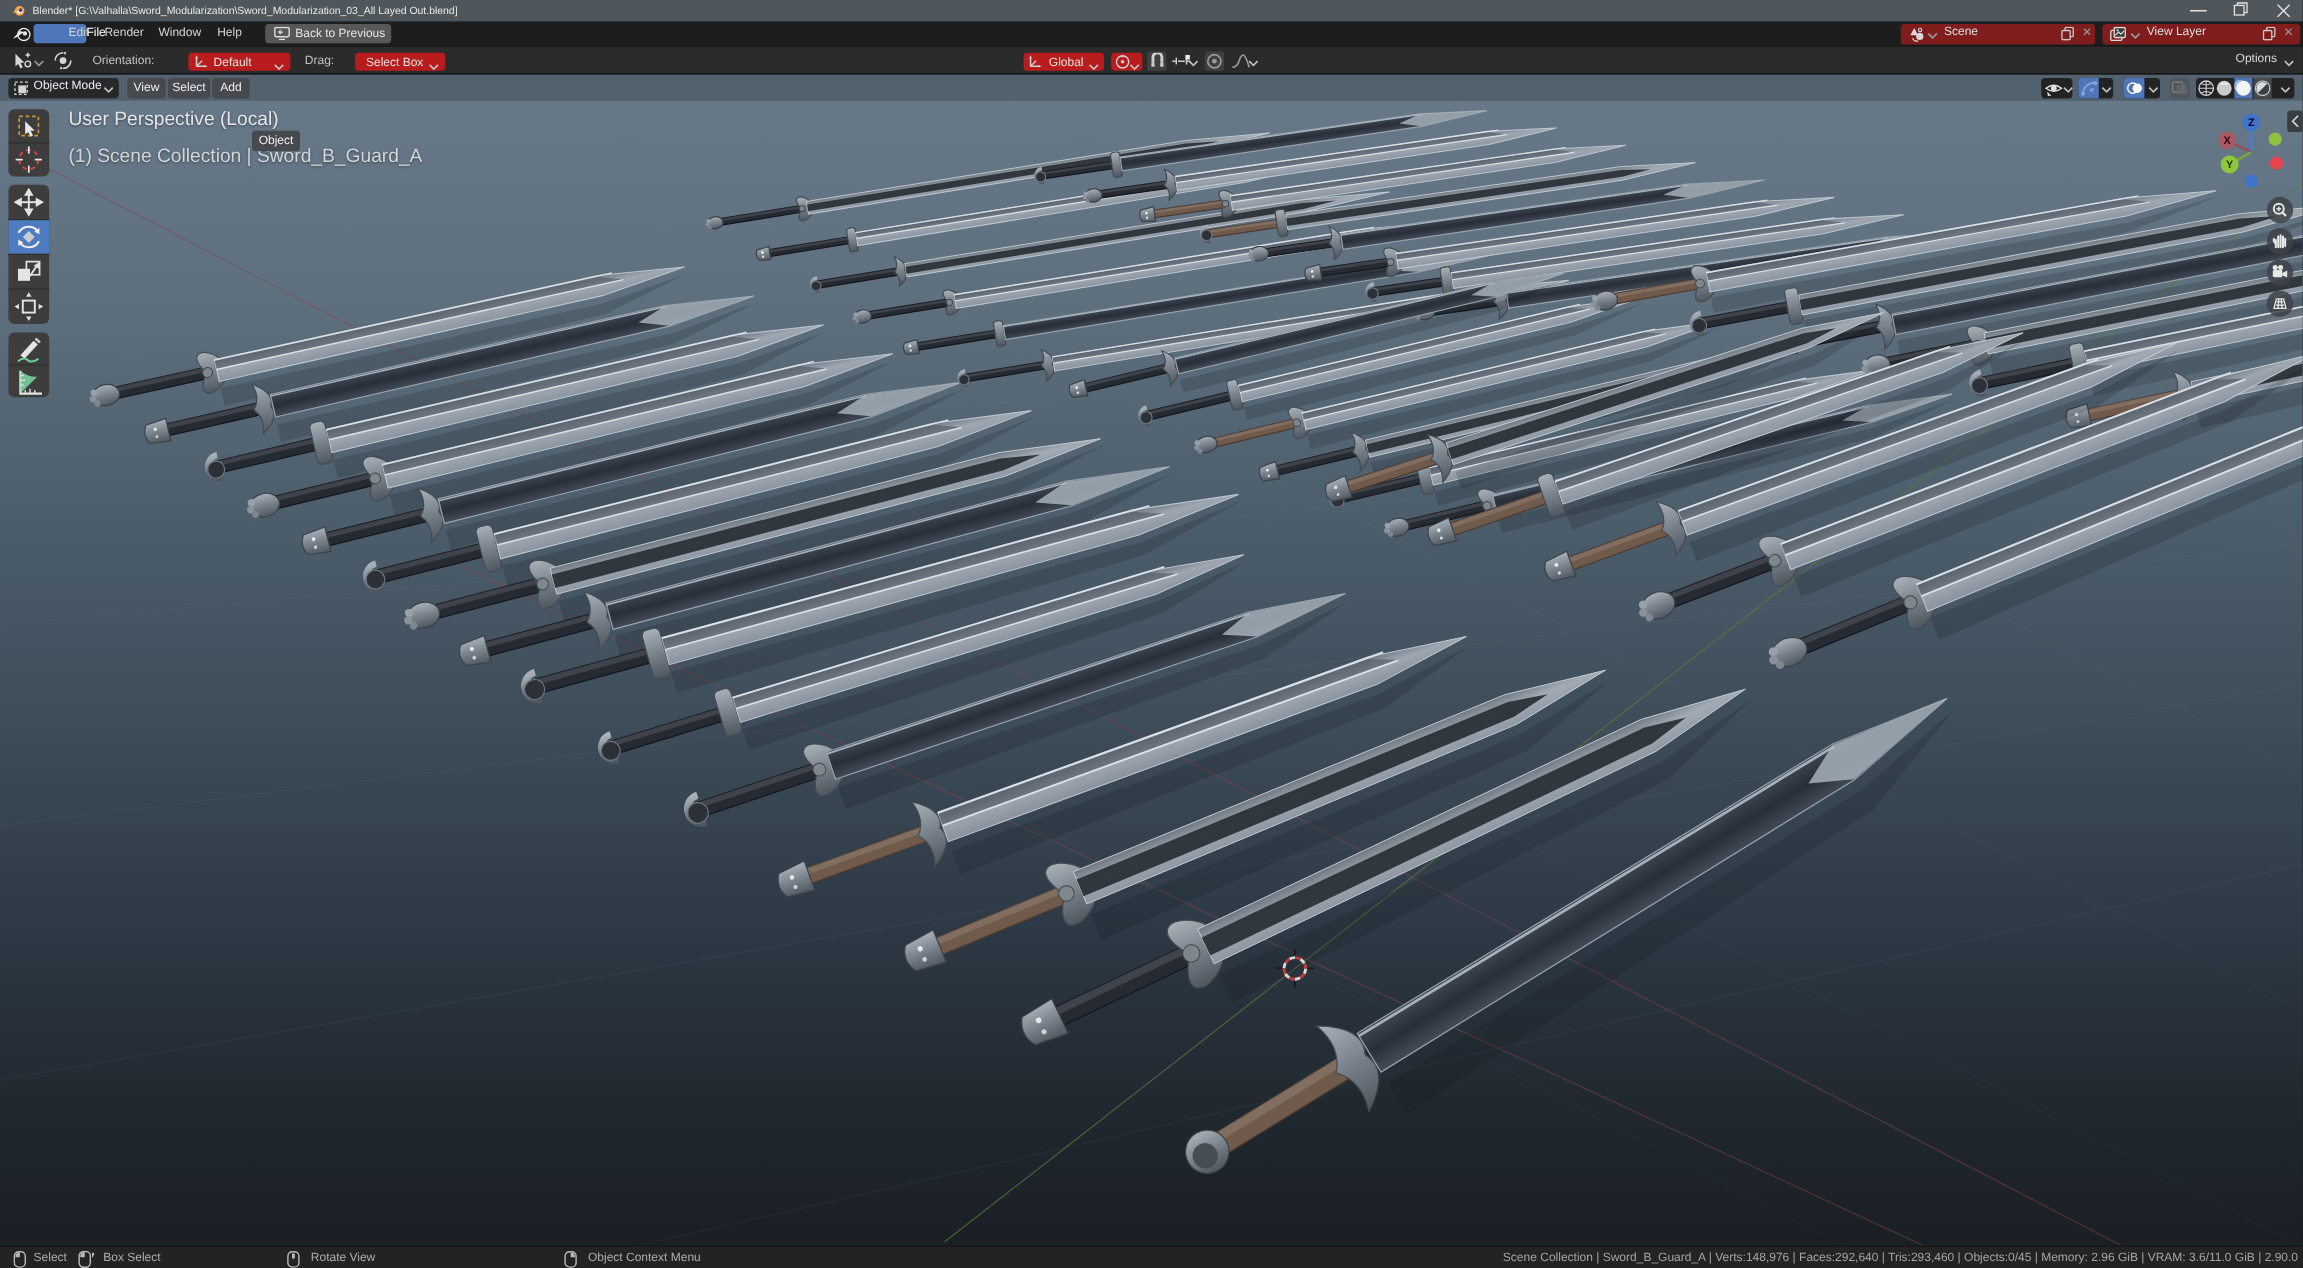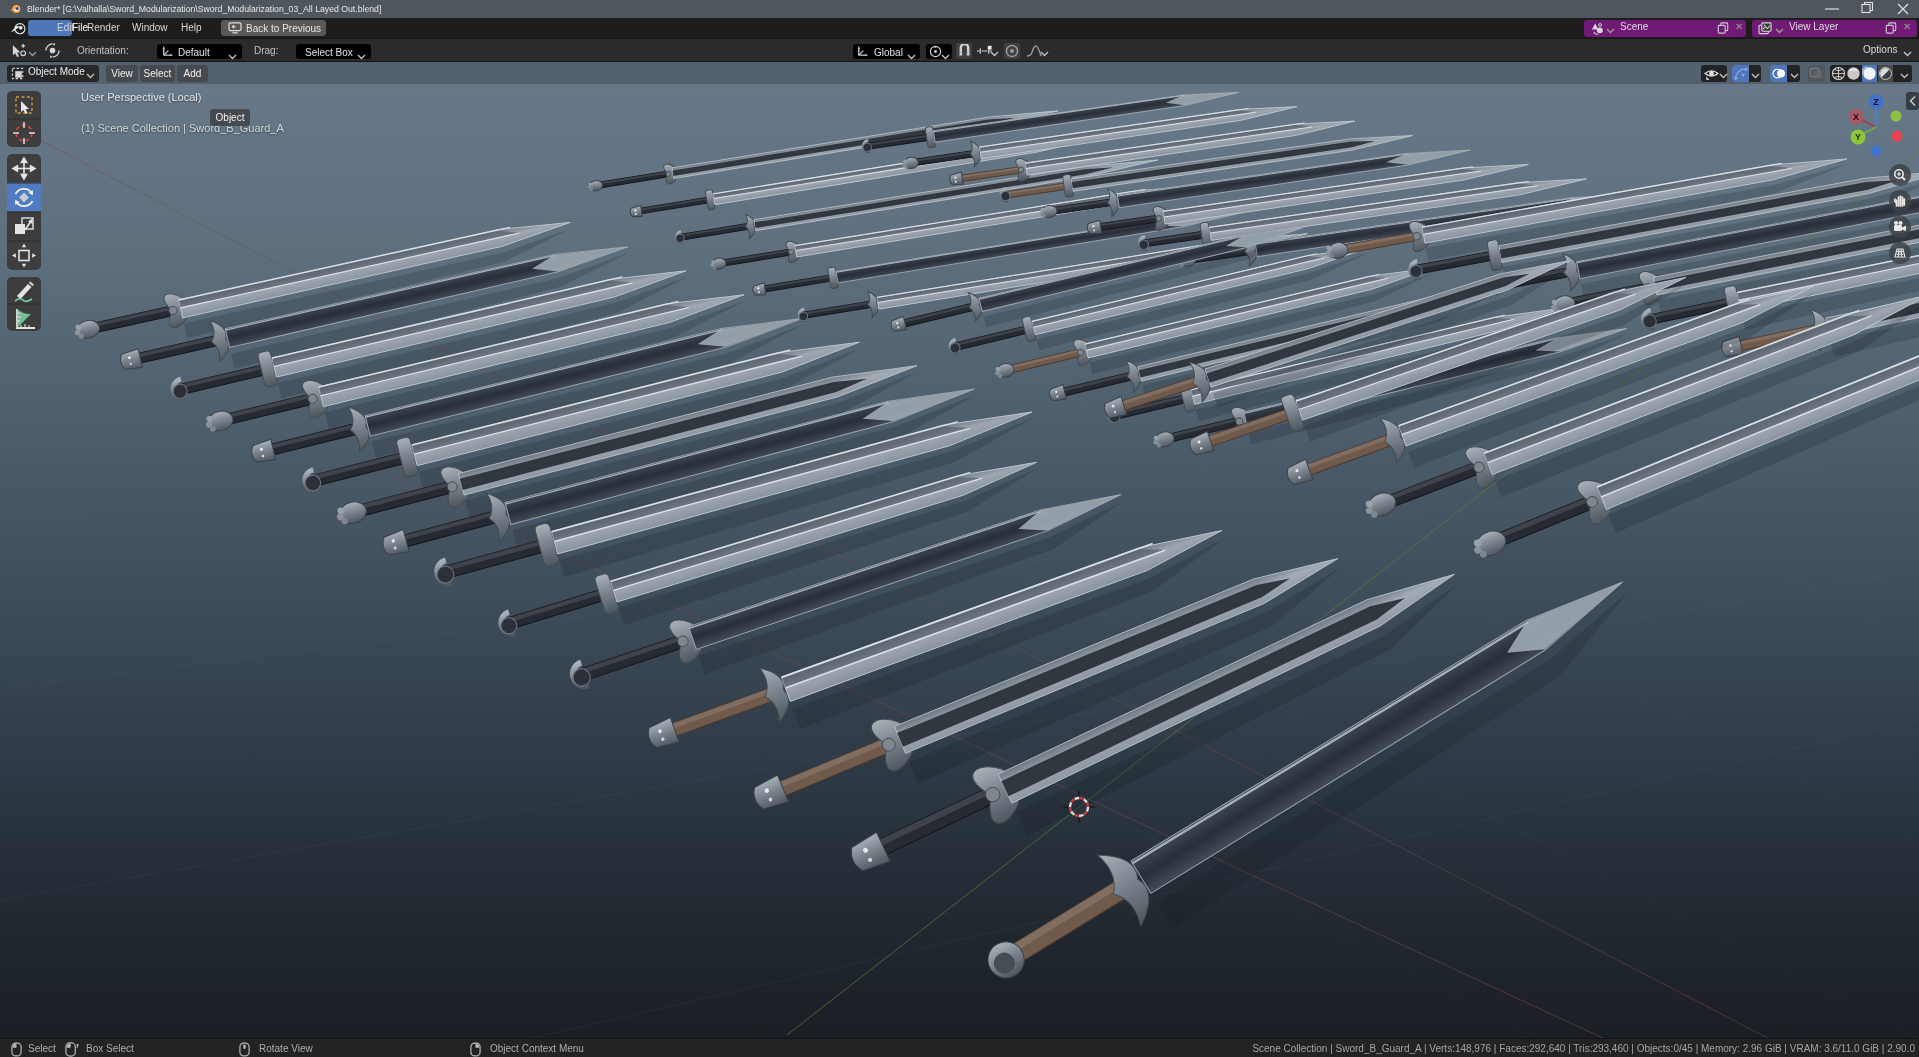--- a/index.html
+++ b/index.html
@@ -7,30 +7,30 @@
 #vp { position:absolute; left:0; top:0; }
 .bar { position:absolute; left:0; width:1919px; }
 #titlebar { top:0; height:18px; background:#50575c; color:#e6e8e9; font-size:8.7px; }
 #titlebar .t { position:absolute; left:27px; top:4px; letter-spacing:0; }
 #titlebar .logo { position:absolute; left:9px; top:2px; }
 .winbtn { position:absolute; top:0; height:18px; color:#e0e0e0; }
 #menubar { top:18px; height:20px; background:#1d1d1d; color:#d6d6d6; font-size:10px; }
 .mitem { position:absolute; top:4px; }
 #filebtn { position:absolute; left:28px; top:1.5px; width:22px; height:16px; background:#4f76b8; border-radius:3px; color:#fff; text-align:center; line-height:16px;padding-left:44px; }
 #backprev { position:absolute; left:221px; top:2px; width:105px; height:16px; background:#585858; font-size:10px; white-space:nowrap; border-radius:3px; color:#e5e5e5; line-height:17px; }
-.idsel { position:absolute; top:1.5px; height:17px; background:#701a75; border-radius:3px; color:#dfdfdf; font-size:10px; }
+.idsel { position:absolute; top:1.5px; height:17px; background:#7f1d1d; border-radius:3px; color:#dfdfdf; font-size:10px; }
 #toolbar { top:38px; height:24px; background:#2b2b2b; color:#c8c8c8; font-size:10px; border-top:1px solid #161616; border-bottom:1px solid #11151a; }
-.ddown { position:absolute; top:4.5px; height:15px; background:#000000; border-radius:3px; color:#e2e2e2; line-height:15px; }
+.ddown { position:absolute; top:4.5px; height:15px; background:#b91c1c; border-radius:3px; color:#e2e2e2; line-height:15px; }
 .lbl { position:absolute; top:6px; color:#c2c2c2; }
 #vheader { position:absolute; left:0; top:62px; width:1919px; height:22px; background:rgba(32,38,43,0.28); font-size:10px; color:#e8ebed;text-decoration:underline; }
 .hpill { position:absolute; top:2.5px; height:17px; background:#232323; border-radius:3px; }
 .hbtn { position:absolute; top:2.5px; height:17px; background:#46494d; border-radius:3px; text-align:center; color:#eef0f2; }
 #statusbar { top:1038px; height:19px; background:#232323; color:#aeaeae; font-size:10px; border-top:1px solid #141414; }
 .sit { position:absolute; top:4px; }
-.vtext { position:absolute; color:#e4e6e8; font-size:11px; text-shadow:0 1px 2px rgba(0,0,0,0.45);margin-left:24px; }
+.vtext { position:absolute; color:#e4e6e8; font-size:16px; text-shadow:0 1px 2px rgba(0,0,0,0.45); }
 </style></head>
 <body>
 <div id="stage">
 <svg id="vp" width="1919" height="1057" viewBox="0 0 1919 1057">
 <defs>
 <linearGradient id="bg" x1="0" y1="0" x2="0" y2="1">
 <stop offset="0" stop-color="#68798a"></stop>
           <stop offset="0.18" stop-color="#5f717f"></stop>
 <stop offset="0.38" stop-color="#4c5d6b"></stop>
           <stop offset="0.55" stop-color="#3e4d5a"></stop>

